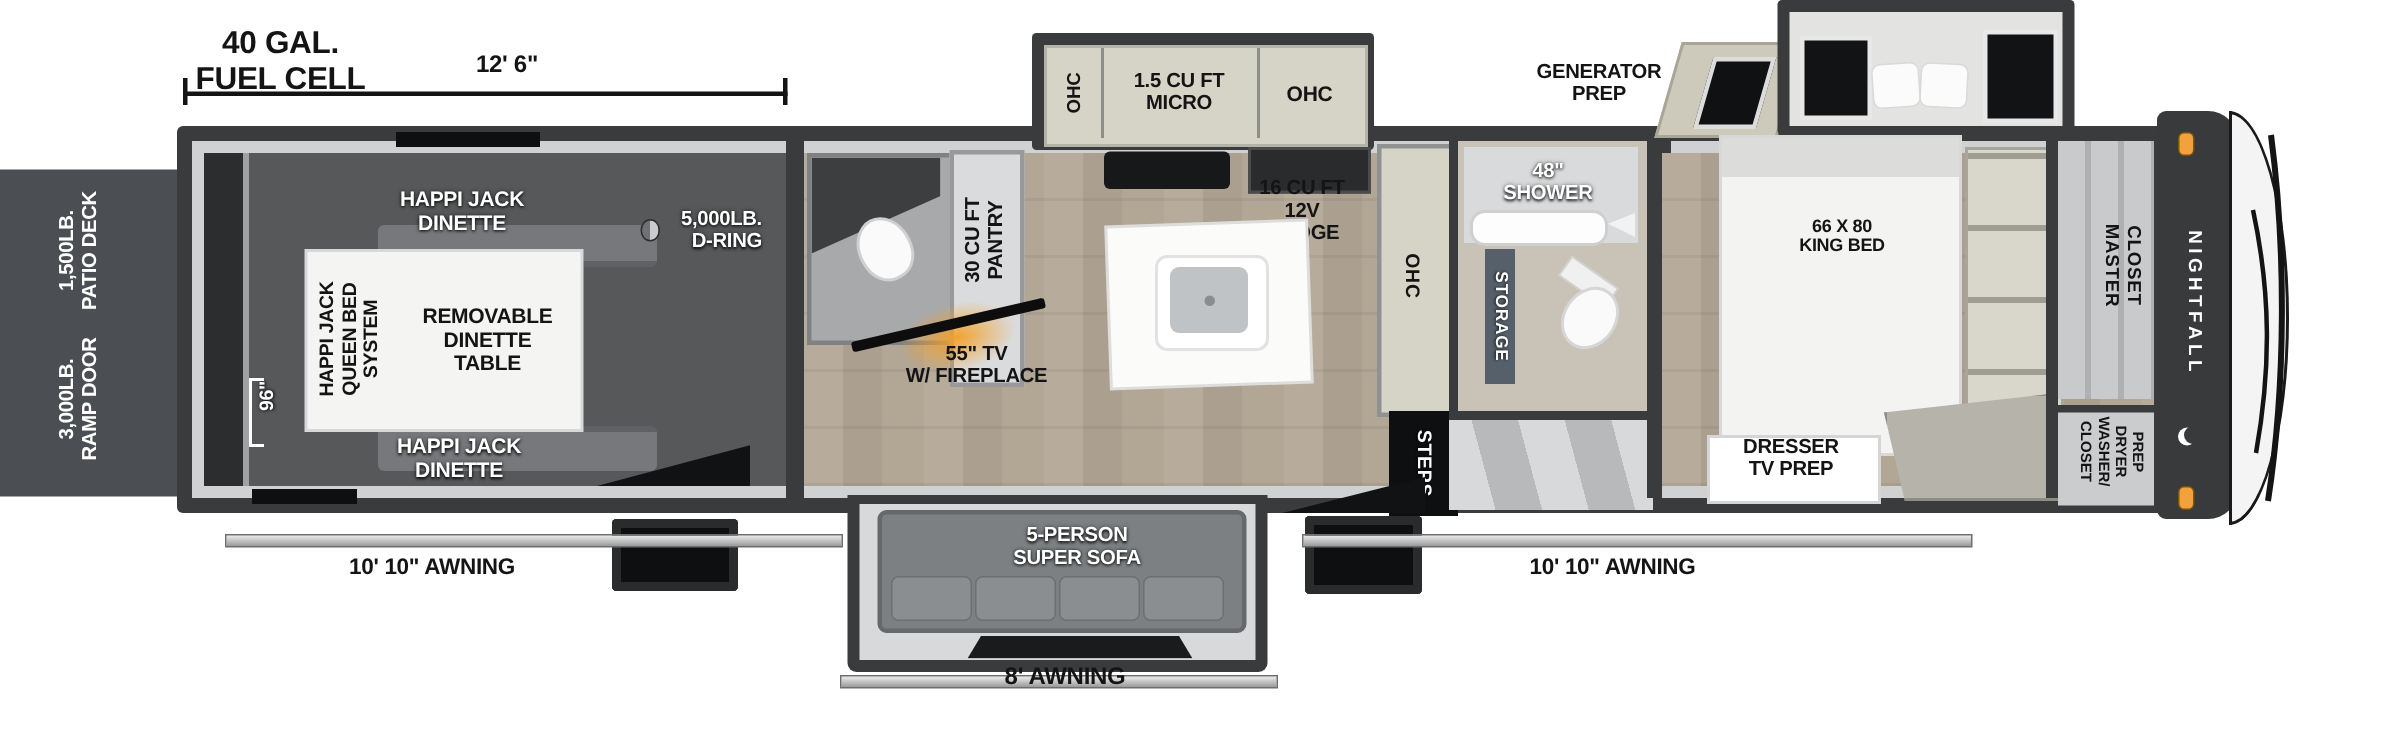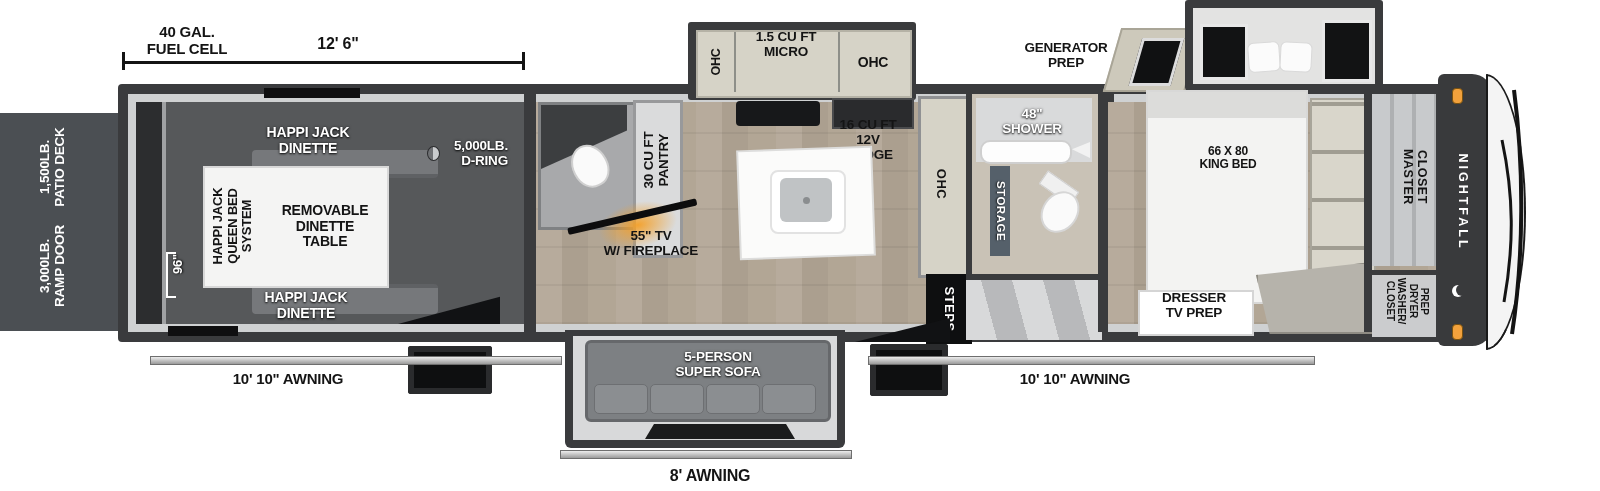--- a/index.html
+++ b/index.html
@@ -20,21 +20,21 @@
   .dark{background:#3a3b3d;}
 </style>
 </head>
 <body>
 
 <div id="plan">
 
   <div class="abs" style="left:122px;top:61px;width:403px;height:3px;background:#141414;"></div>
   <div class="abs" style="left:122px;top:52px;width:3px;height:18px;background:#141414;"></div>
   <div class="abs" style="left:522px;top:52px;width:3px;height:18px;background:#141414;"></div>
-  <div class="lbl" style="left:187px;top:41px;font-size:15px;">40 GAL.
+  <div class="lbl" style="left:187px;top:41px;font-size:21px;">40 GAL.
 FUEL CELL</div>
   <div class="lbl" style="left:338px;top:44px;font-size:16px;">12' 6"</div>
 
   <div class="abs" style="left:0;top:113px;width:118px;height:218px;background:#4b4f53;"></div>
   <div class="lbl ccw white" style="left:52px;top:167px;font-size:13.5px;text-shadow:none;">1,500LB.
 PATIO DECK</div>
   <div class="lbl ccw white" style="left:52px;top:266px;font-size:13.5px;text-shadow:none;">3,000LB.
 RAMP DOOR</div>
 
   <div class="abs dark" style="left:118px;top:84px;width:1326px;height:258px;border-radius:4px;"></div>
@@ -77,21 +77,21 @@
 
   <div class="abs" style="left:633px;top:100px;width:44px;height:152px;background:#dadbdc;border:3px solid #98999b;"></div>
   <div class="lbl ccw" style="left:656px;top:160px;font-size:13.5px;">30 CU FT
 PANTRY</div>
 
   <div class="abs dark" style="left:688px;top:22px;width:228px;height:78px;border-radius:3px;"></div>
   <div class="abs" style="left:696px;top:30px;width:212px;height:64px;background:#d6d3c7;border:2px solid #b5b2a6;"></div>
   <div class="abs" style="left:734px;top:32px;width:2px;height:60px;background:#8e8f89;"></div>
   <div class="abs" style="left:838px;top:32px;width:2px;height:60px;background:#8e8f89;"></div>
   <div class="lbl ccw" style="left:716px;top:62px;font-size:12.5px;">OHC</div>
-  <div class="lbl" style="left:786px;top:44px;font-size:13.5px;">1.5 CU FT
+  <div class="lbl" style="left:786px;top:61px;font-size:13.5px;">1.5 CU FT
 MICRO</div>
   <div class="lbl" style="left:873px;top:63px;font-size:14px;">OHC</div>
   <div class="abs" style="left:736px;top:101px;width:84px;height:25px;background:#17181a;border-radius:4px;"></div>
   <div class="abs" style="left:832px;top:98px;width:78px;height:27px;background:#2a2b2d;border:2px solid #4a4b4d;"></div>
   <div class="lbl" style="left:868px;top:140px;font-size:13.5px;">16 CU FT
 12V
 FRIDGE</div>
 
   <div class="abs" style="left:740px;top:150px;width:132px;height:106px;background:#fbfbfa;transform:rotate(-2deg);box-shadow:0 0 0 2px #dddddc;"></div>
   <div class="abs" style="left:770px;top:170px;width:72px;height:60px;background:#fff;border-radius:8px;border:2px solid #e2e2e2;"></div>
@@ -185,15 +185,15 @@
 
   <div class="abs" style="left:408px;top:346px;width:84px;height:48px;background:#0e0f10;border-radius:3px;box-shadow:inset 0 0 0 6px #2a2b2d;"></div>
   <div class="abs" style="left:855px;top:318px;width:95px;height:24px;background:#111214;clip-path:polygon(0 100%,100% 0,100% 100%);"></div>
   <div class="abs" style="left:870px;top:344px;width:78px;height:52px;background:#0e0f10;border-radius:3px;box-shadow:inset 0 0 0 6px #2a2b2d;"></div>
 
   <div class="abs" style="left:150px;top:356px;width:410px;height:7px;background:linear-gradient(#ececec,#9a9a9a);border:1px solid #6e6e6e;"></div>
   <div class="lbl" style="left:288px;top:379px;font-size:15px;">10' 10" AWNING</div>
   <div class="abs" style="left:868px;top:356px;width:445px;height:7px;background:linear-gradient(#ececec,#9a9a9a);border:1px solid #6e6e6e;"></div>
   <div class="lbl" style="left:1075px;top:379px;font-size:15px;">10' 10" AWNING</div>
   <div class="abs" style="left:560px;top:450px;width:290px;height:7px;background:linear-gradient(#ececec,#9a9a9a);border:1px solid #6e6e6e;"></div>
-  <div class="lbl" style="left:710px;top:476px;font-size:16px;">8' AWNING</div>
+  <div class="lbl" style="left:710px;top:452px;font-size:16px;">8' AWNING</div>
 
 </div>
 
 </body></html>

